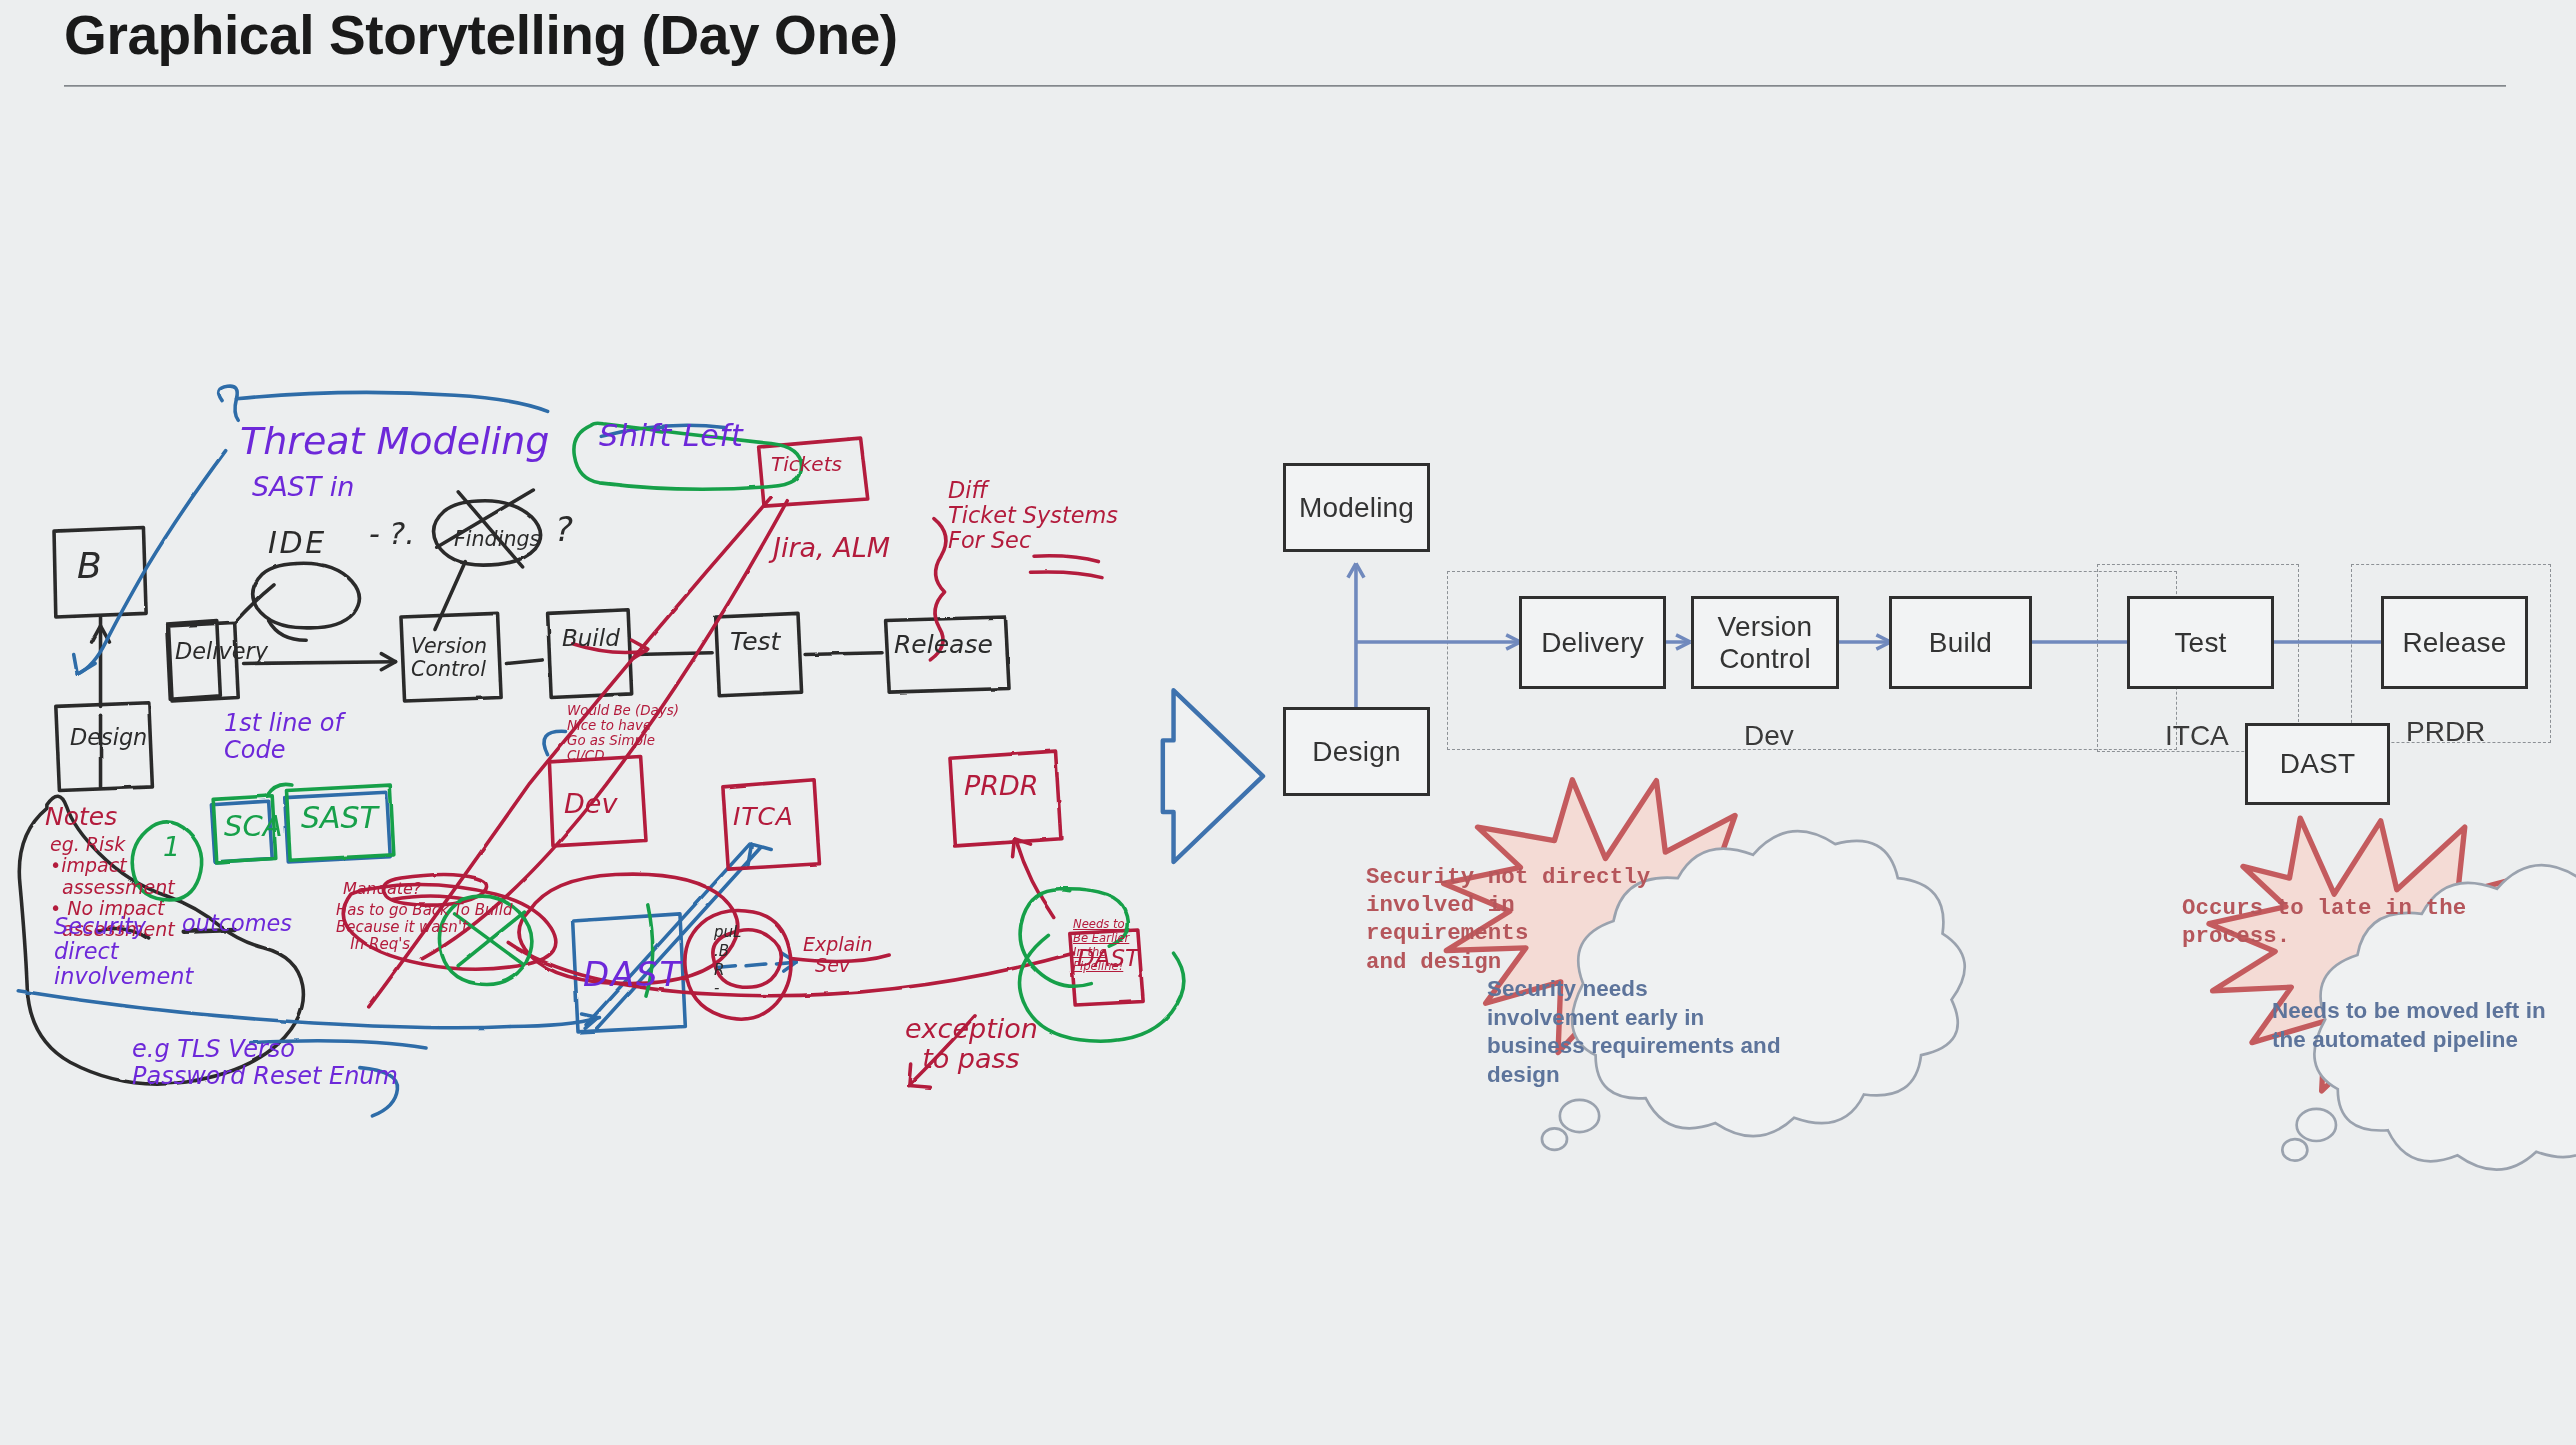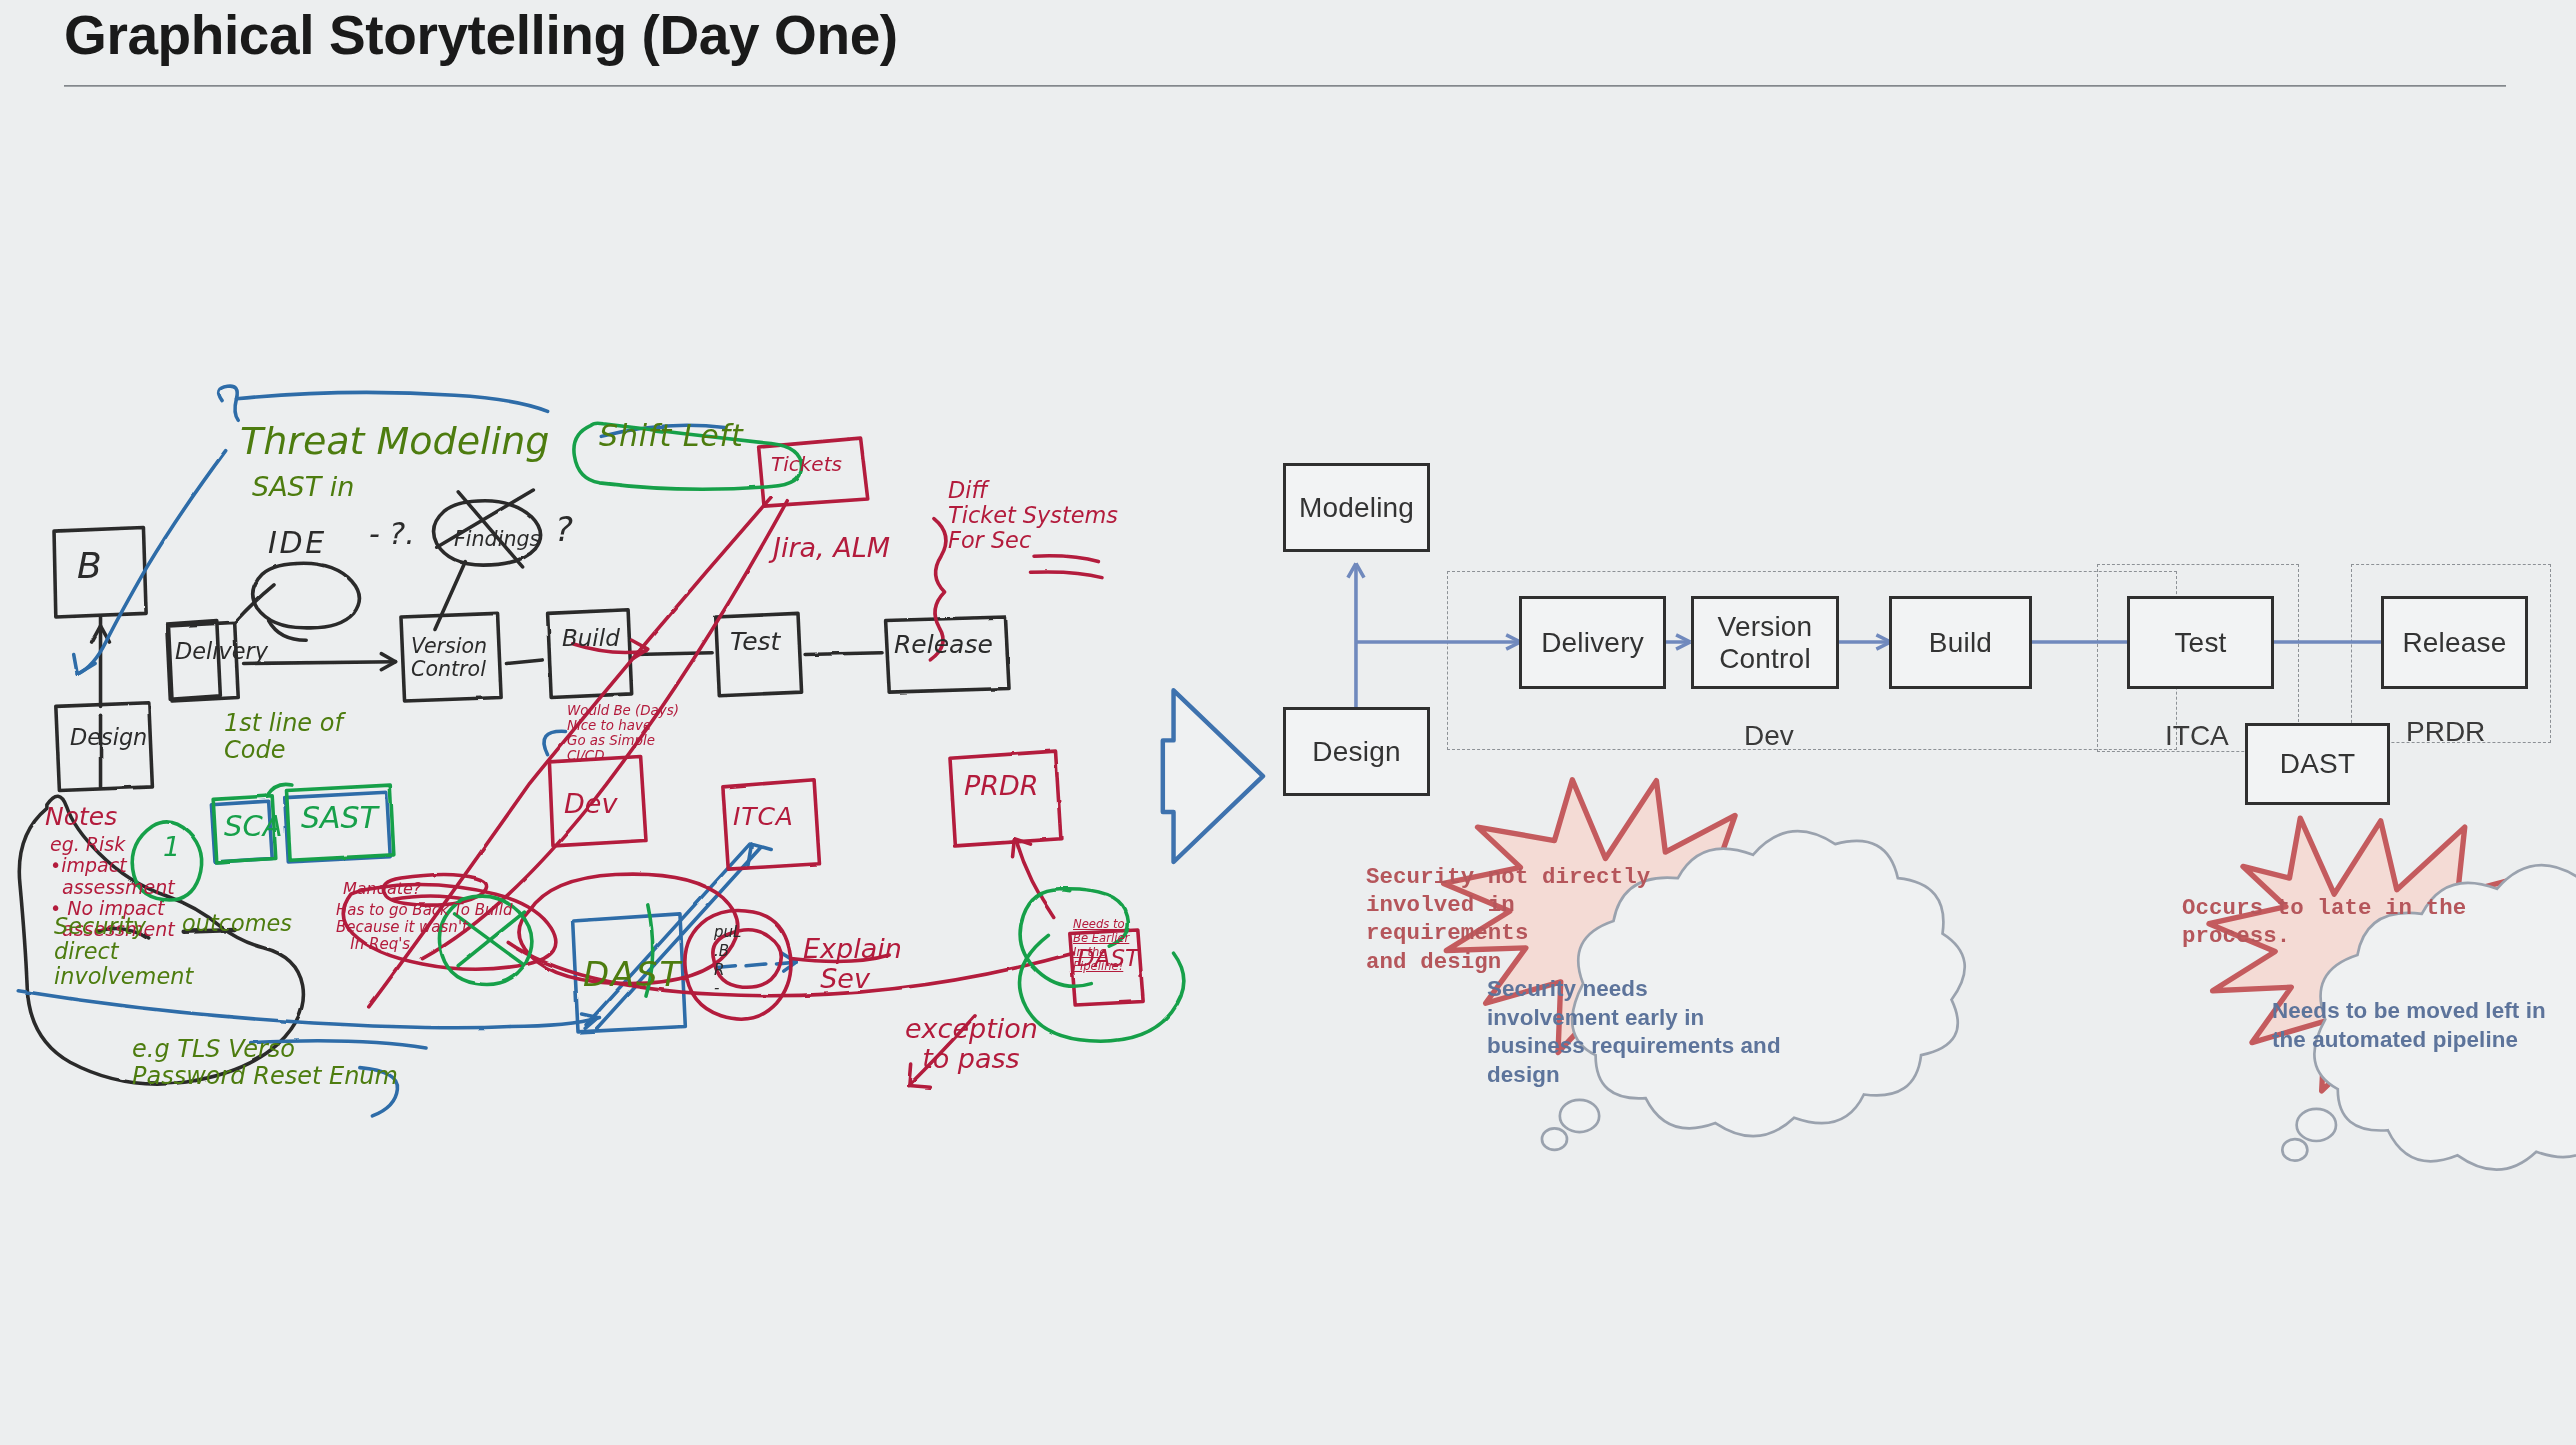--- a/index.html
+++ b/index.html
@@ -82,21 +82,21 @@
   }
 
   
   .hw{
     position:absolute;
     font-family:"DejaVu Sans",sans-serif;
     white-space:pre;
     line-height:1.12;
     font-style:italic;
   }
-  .hw-blue{color:#4d7c0f;}
+  .hw-blue{color:#6d28d9;}
   .hw-black{color:#2b2b2b;}
   .hw-red{color:#b31b3c;}
   .hw-green{color:#17a04a;}
 </style>
 </head>
 <body>
 
 <div id="slide">
 
   <div id="title-block">
@@ -296,21 +296,21 @@
     <div class="hw hw-red" style="left:343px;top:880px;font-size:16px;">Mandate?</div>
     <div class="hw hw-red" style="left:336px;top:902px;font-size:15px;">Has to go Back To Build
 Because it wasn't
    In Req's</div>
 
     <div class="hw hw-blue" style="left:583px;top:955px;font-size:34px;letter-spacing:1.8px;">DAST</div>
     <div class="hw hw-black" style="left:714px;top:923px;font-size:15px;line-height:1.25;">puL
 .B
 R
 -</div>
-    <div class="hw hw-red" style="left:803px;top:934px;font-size:27px;">Explain
+    <div class="hw hw-red" style="left:803px;top:934px;font-size:19px;">Explain
   Sev</div>
     <div class="hw hw-red" style="left:905px;top:1014px;font-size:27px;">exception
   to pass</div>
   </div>
 
   <svg class="layer" id="arrow-layer" viewBox="0 0 2880 1616" xmlns="http://www.w3.org/2000/svg">
     <polygon points="1300,828 1312,828 1312,772 1412,868 1312,964 1312,908 1300,908" fill="#EFF1F2" stroke="#3e72ae" stroke-width="5" stroke-linejoin="round"></polygon>
   </svg>
 
   <div class="dashgroup" style="left:1447px;top:571px;width:730px;height:179px;"></div>

